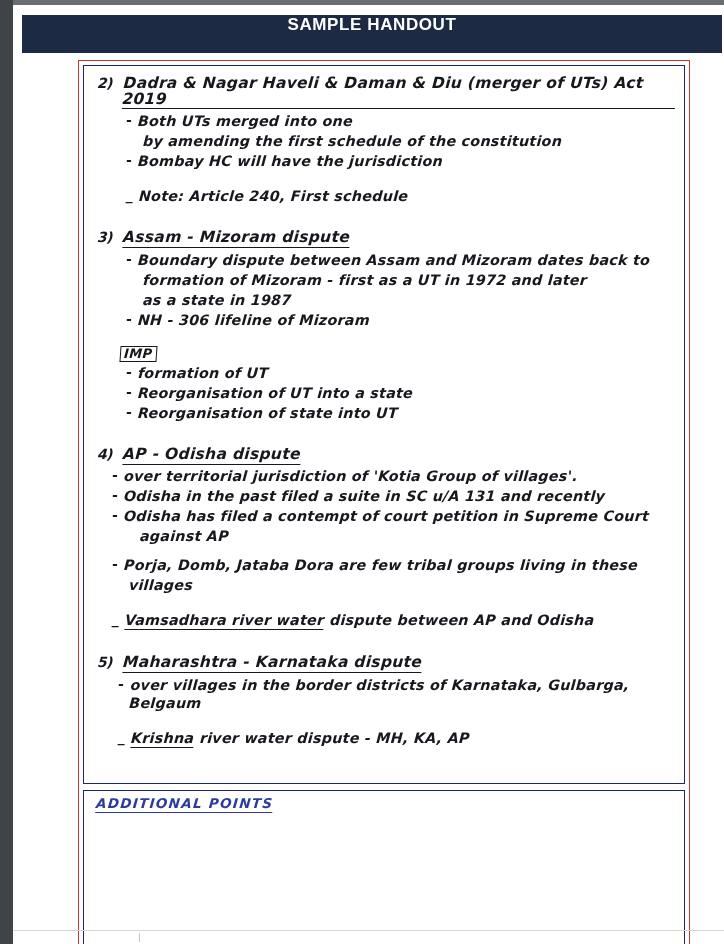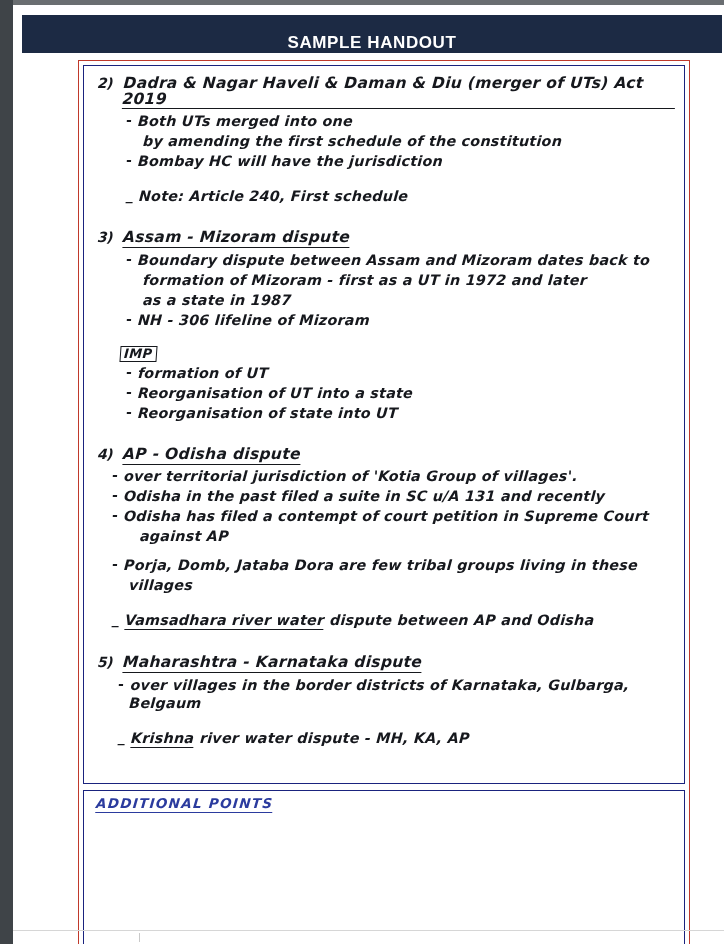--- a/index.html
+++ b/index.html
@@ -24,21 +24,21 @@
     position: absolute; left: 13px; top: 0;
     width: 711px; height: 5px;
     background: #6a6e71;
   }
   
   .banner {
     position: absolute;
     left: 22px; top: 15px;
     width: 700px; height: 38px;
     background: #1c2a44;
-    display: flex; align-items: flex-end; justify-content: center;
+    display: flex; align-items: flex-start; justify-content: center;
   }
   .banner-title {
     color: #ffffff;
     font-size: 17px;
     font-weight: bold;
     letter-spacing: 0.6px;
     font-family: "Liberation Sans", sans-serif;
   }
   
   .red-frame {

